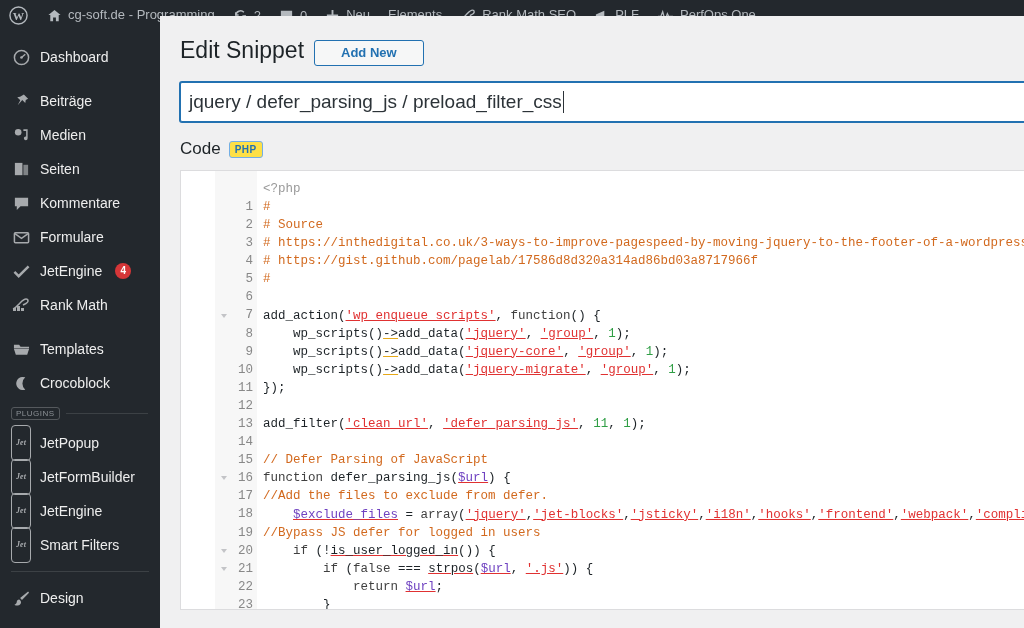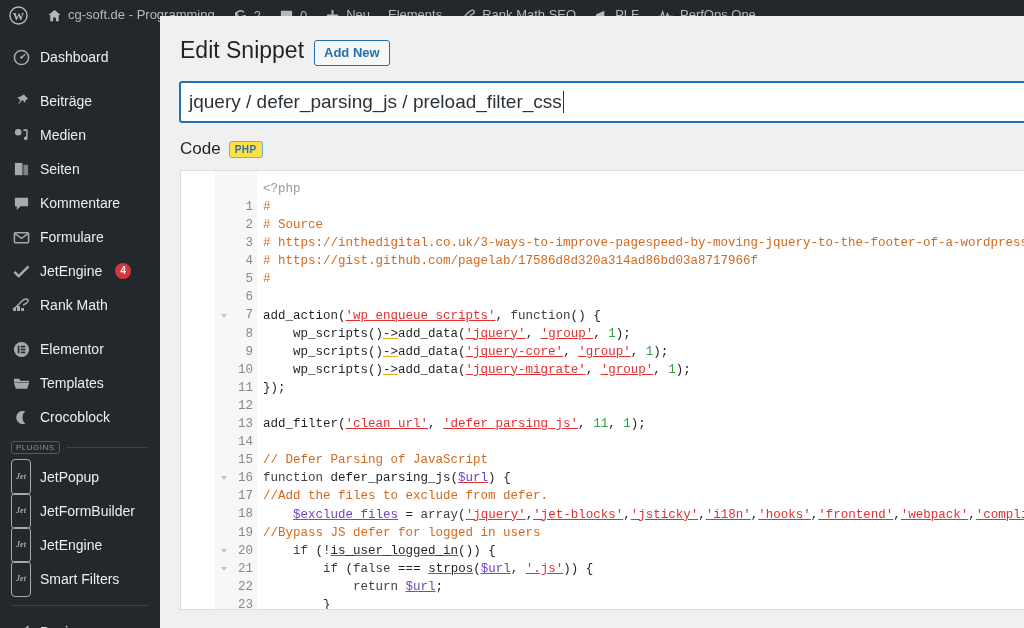--- a/index.html
+++ b/index.html
@@ -71,21 +71,21 @@
     width: 864px; height: 598px; background: #f0f0f1; overflow: hidden;
   }
   .page-head {
     display: flex; align-items: center; gap: 10px;
     padding: 20px 0 0 20px;
   }
   .page-title { font-size: 23px; font-weight: 400; color: #1d2327; line-height: 1.3; }
   .add-new-btn {
     border: 1px solid #2271b1; color: #2271b1; background: #f6f7f7;
     border-radius: 3px; font-size: 13px; line-height: 2;
-    padding: 0 9px; height: 26px; display: inline-flex;
+    padding: 0 26px; height: 26px; display: inline-flex;
     align-items: center; font-weight: 600; position: relative; top: 2px;
   }
   .title-input-wrap { padding: 16px 0 0 20px; }
   .title-input {
     width: 860px; height: 40px; border: 1px solid #2271b1;
     box-shadow: 0 0 0 1px #2271b1; border-radius: 2px;
     background: #fff; font-size: 19px; color: #2c3338;
     padding: 0 8px; display: flex; align-items: center;
     font-family: "Liberation Sans", sans-serif;
   }
@@ -306,32 +306,20 @@
           <rect x="1" y="11" width="3" height="3" fill="#a7aaad"></rect>
           <rect x="5" y="9" width="3" height="5" fill="#a7aaad"></rect>
           <rect x="9" y="11" width="3" height="3" fill="#a7aaad"></rect>
         </svg>
     </span>
     <span class="menu-label">Rank Math</span>
   </div>
 
   <div class="menu-sep"></div>
 
-  <div class="menu-item">
-    <span class="mi-icon">
-      <svg width="17" height="17" viewBox="0 0 18 18">
-          <circle cx="9" cy="9" r="8" fill="#a7aaad"></circle>
-          <rect x="5" y="5" width="1.8" height="8" fill="#23282d"></rect>
-          <rect x="8.2" y="5" width="4.8" height="1.8" fill="#23282d"></rect>
-          <rect x="8.2" y="8.1" width="4.8" height="1.8" fill="#23282d"></rect>
-          <rect x="8.2" y="11.2" width="4.8" height="1.8" fill="#23282d"></rect>
-        </svg>
-    </span>
-    <span class="menu-label">Elementor</span>
-  </div>
 
   <div class="menu-item">
     <span class="mi-icon">
       <svg width="17" height="17" viewBox="0 0 18 18">
           <path d="M1 4h5.5l1.5 2H17v2H1Z" fill="#a7aaad"></path>
           <path d="M1 8.5h16l-2 6H3Z" fill="#a7aaad"></path>
         </svg>
     </span>
     <span class="menu-label">Templates</span>
   </div>

